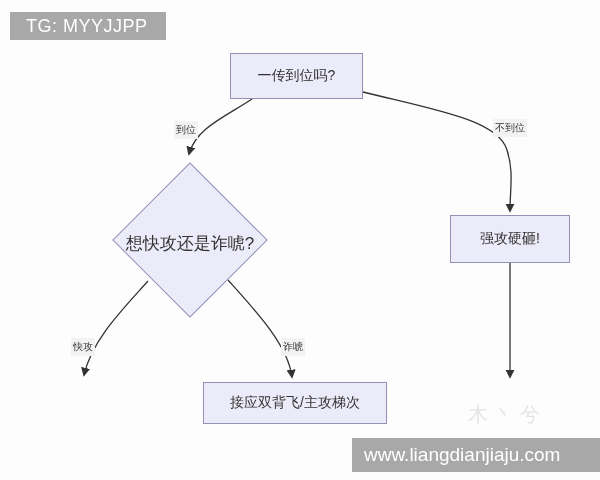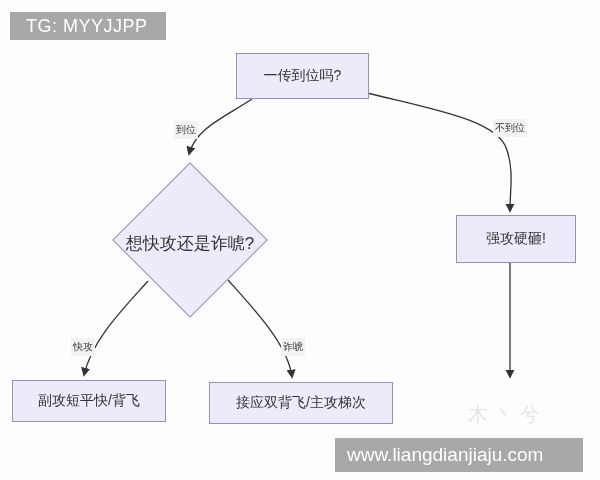--- a/index.html
+++ b/index.html
@@ -30,21 +30,21 @@
     width: 156px; height: 28px;
     background: var(--overlay-bg);
     color: var(--overlay-text);
     font-size: 18px;
     line-height: 28px;
     padding-left: 16px;
     letter-spacing: 0.5px;
   }
   .footer-bar {
     position: absolute;
-    left: 335px; top: 438px;
+    left: 352px; top: 438px;
     width: 248px; height: 34px;
     background: var(--overlay-bg);
     color: var(--overlay-text);
     font-size: 19px;
     line-height: 34px;
     padding-left: 12px;
     white-space: nowrap;
   }
   .faint-watermark {
     position: absolute;
@@ -62,21 +62,20 @@
     position: absolute;
     background: var(--node-fill);
     border: 1px solid var(--node-border);
     display: flex;
     align-items: center;
     justify-content: center;
     font-size: 14px;
     color: var(--text-color);
     text-align: center;
     white-space: nowrap;
-    margin-left: 6px;
   }
   .node-question { left: 230px; top: 53px;  width: 133px; height: 46px; }
   .node-strong   { left: 450px; top: 215px; width: 120px; height: 48px; }
   .node-quick    { left: 6px;   top: 380px; width: 154px; height: 42px; }
   .node-bluff    { left: 203px; top: 382px; width: 184px; height: 42px; }
   .node-power    { left: 425px; top: 382px; width: 167px; height: 42px; }
 
   .diamond-wrap {
     position: absolute;
     left: 112px; top: 162px;
@@ -151,23 +150,20 @@
   </div>
 
   <div class="diamond-wrap">
     <span class="diamond-label">想快攻还是诈唬?</span>
   </div>
 
   <div class="node node-strong">
     <span>强攻硬砸!</span>
   </div>
 
-  <div class="node node-quick">
-    <span>副攻短平快/背飞</span>
-  </div>
 
   <div class="node node-bluff">
     <span>接应双背飞/主攻梯次</span>
   </div>
 
 
   <span class="edge-label lbl-in-place">到位</span>
   <span class="edge-label lbl-not-in-place">不到位</span>
   <span class="edge-label lbl-quick">快攻</span>
   <span class="edge-label lbl-bluff">诈唬</span>

